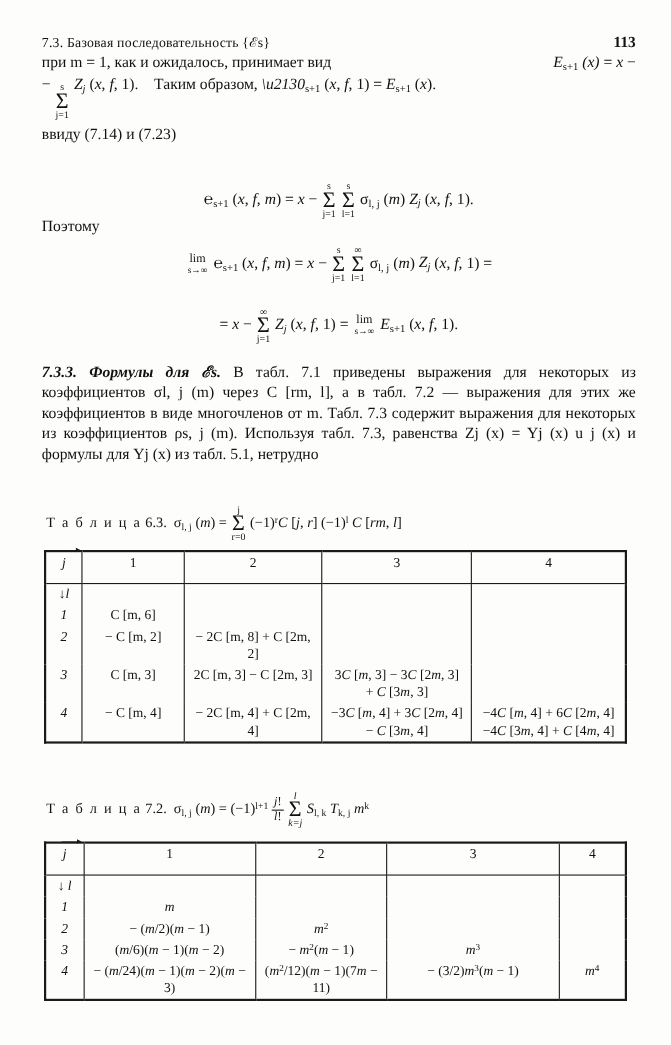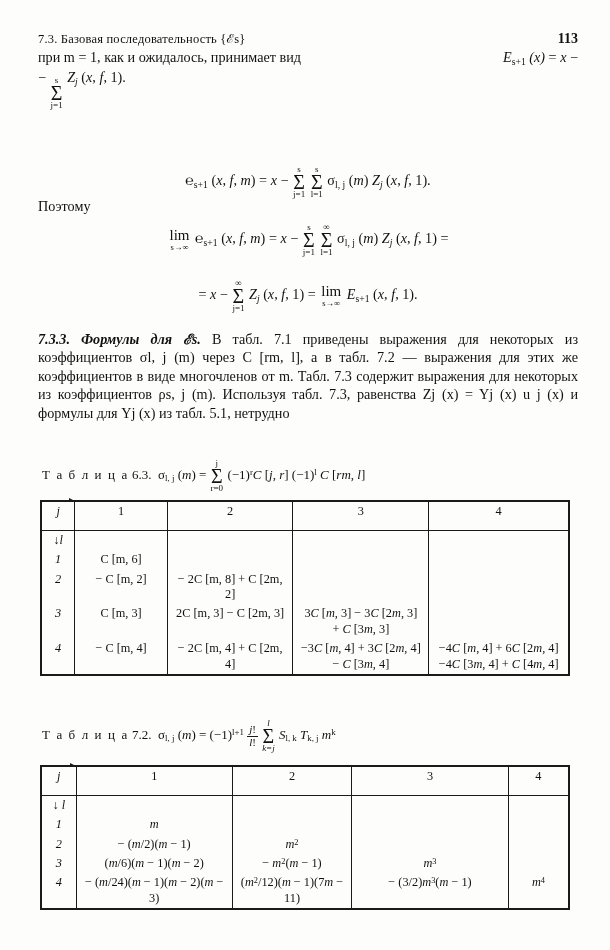--- a/index.html
+++ b/index.html
@@ -85,21 +85,21 @@
   .bigsum .bot {
     display: block; font-size: 9px; line-height: 1;
     position: relative; top: -1px;
   }
   .limop {
     display: inline-block;
     text-align: center;
     vertical-align: middle;
     margin: 0 2px;
   }
-  .limop .lt { display: block; font-size: 15px; line-height: 1; }
+  .limop .lt { display: block; font-size: 11px; line-height: 1; }
   .limop .lb { display: block; font-size: 8.5px; line-height: 1.1; }
   .section-head { font-weight: bold; font-style: italic; }
 
   
   .tcap {
     position: absolute;
     left: 42px;
     font-size: 13px;
     width: 540px;
   }
@@ -201,24 +201,26 @@
       </span>
     </div>
     <div style="display:flex; align-items:baseline;">
       <span>−&nbsp;</span>
       <span class="bigsum">
         <span class="top">s</span>
           <span class="sg">Σ</span>
           <span class="bot">j=1</span>
       </span>
       <span>&nbsp;<span class="ital">Z<sub>j</sub></span> (<span class="ital">x</span>, <span class="ital">f</span>, 1).</span>
+      <span>&nbsp;&nbsp;&nbsp;&nbsp;Таким образом, <span class="scr">\u2130</span><sub>s+1</sub> (<span class="ital">x</span>, <span class="ital">f</span>, 1) = <span class="ital">E</span><sub>s+1</sub> (<span class="ital">x</span>).</span>
     </div>
   </div>
 
   <div class="body-text p2">
+    <div>ввиду (7.14) и (7.23)</div>
   </div>
 
   <div class="eqline eq1">
     <span class="scr">℮</span><sub>s+1</sub> (<span class="ital">x</span>, <span class="ital">f</span>, <span class="ital">m</span>) = <span class="ital">x</span> −
     <span class="bigsum"><span class="top">s</span><span class="sg">Σ</span><span class="bot">j=1</span></span>
     <span class="bigsum"><span class="top">s</span><span class="sg">Σ</span><span class="bot">l=1</span></span>
     σ<sub>l, j</sub> (<span class="ital">m</span>) <span class="ital">Z<sub>j</sub></span> (<span class="ital">x</span>, <span class="ital">f</span>, 1).
   </div>
 
   <div class="word-therefore">Поэтому</div>

